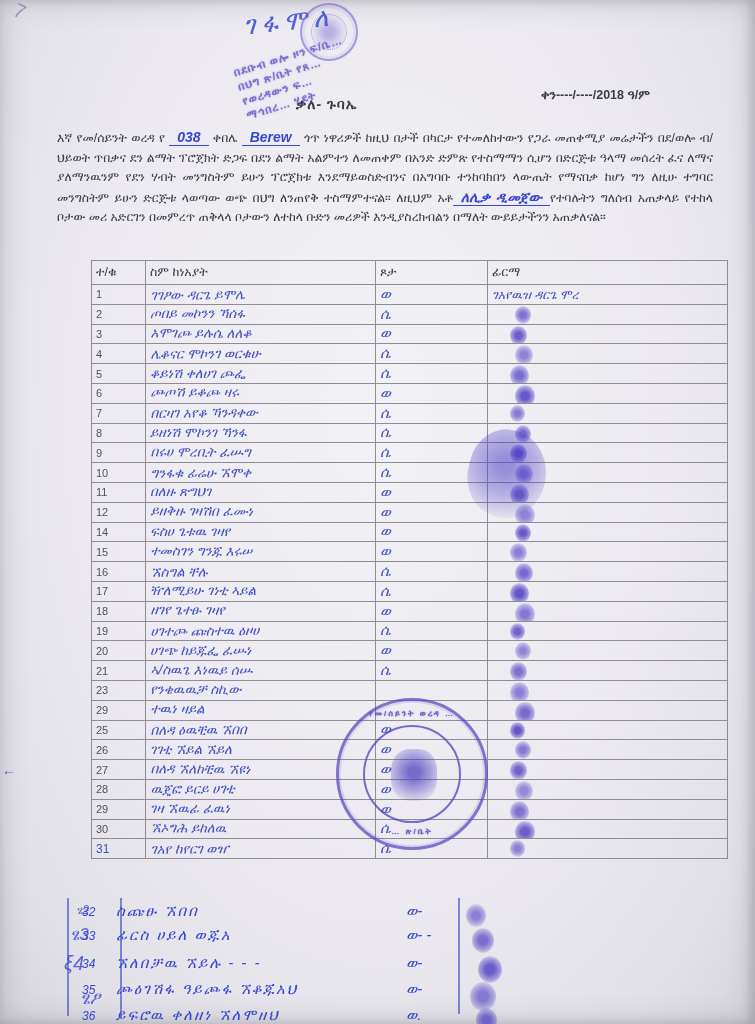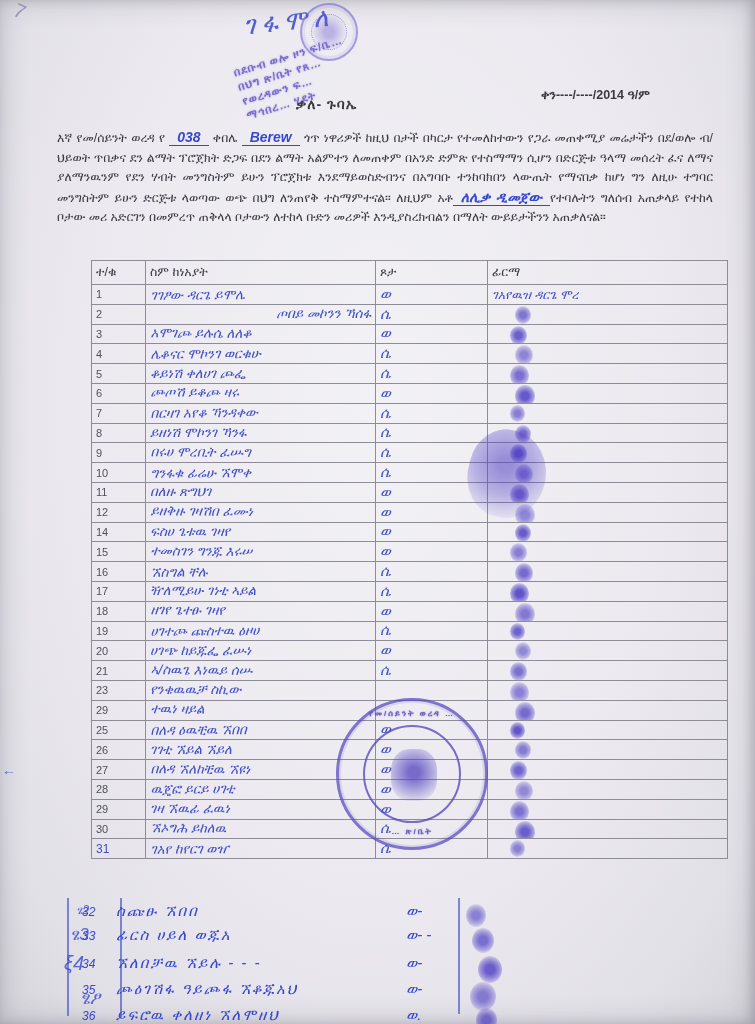--- a/index.html
+++ b/index.html
@@ -92,21 +92,21 @@
 
   <div class="abs diag-stamp" style="left:238px; top:48px;">
     <div>በደቡብ ወሎ ዞን ፍ/ቤ…</div>
     <div>በህግ ጽ/ቤት የጸ…</div>
     <div>የወረዳውን ፍ…</div>
     <div>ማኅበረ… ሂደት</div>
   </div>
 
   <div class="abs printed title" style="left:296px; top:96px;">ቃለ- ጉባኤ</div>
 
-  <div class="abs printed date-line" style="left:541px; top:88px;">ቀን----/----/2014 ዓ/ም</div>
+  <div class="abs printed date-line" style="left:541px; top:88px;">ቀን----/----/2018 ዓ/ም</div>
 
   <div id="body-par" class="abs" style="left:57px; top:128px;"><span class="printed">እኛ የመ/ሰይንት ወረዳ የ </span><span class="hand-insert">038</span><span class="printed"> ቀበሌ </span><span class="hand-insert">Berew</span><span class="printed"> ጎጥ ነዋሪዎች ከዚህ በታች በካርታ የተመለከተውን የጋራ መጠቀሚያ መሬታችን በደ/ወሎ ብ/ህይወት ጥበቃና ደን ልማት ፕሮጀክት ድጋፍ በደን ልማት አልምተን ለመጠቀም በአንድ ድምጽ የተስማማን ሲሆን በድርጅቱ ዓላማ መሰረት ፈና ለማና ያለማንዉንም የደን ሃብት መንግስትም ይሁን ፕሮጀክቱ እንደማይወስድብንና በአግባቡ ተንከባክበን ላውጤት የማናበቃ ከሆነ ግን ለዚሁ ተግባር መንግስትም ይሁን ድርጅቱ ላወጣው ወጭ በህግ ለንጠየቅ ተስማምተናል። ለዚህም አቶ</span><span class="hand-insert">ለሊቃ ዲመጀው</span><span class="printed">የተባሉትን ግለሰብ አጠቃላይ የተከላ ቦታው መሪ አድርገን በመምረጥ ጠቅላላ ቦታውን ለተከላ ቡድን መሪዎች እንዲያስረክብልን በማለት ውይይታችንን አጠቃለናል።</span></div>
 
   <table class="abs" style="left:66px; top:260px;margin-left:25px;">
     <thead>
       <tr>
         <th style="width:54px">ተ/ቁ</th>
         <th style="width:230px">ስም ከነአያት</th>
         <th style="width:112px">ጾታ</th>
         <th style="width:240px">ፊርማ</th>
@@ -114,21 +114,21 @@
     </thead>
     <tbody id="tbody">
         <tr>
           <td class="num">1</td>
           <td class="name" style="transform: rotate(-0.4deg);">ገገፆው ዳርጌ ይሞሌ</td>
           <td class="sex">ወ</td>
           <td class="sig"><span class="sig-text">ገአየዉዝ ዳርጌ ሞረ</span></td>
         </tr>
         <tr>
           <td class="num">2</td>
-          <td class="name" style="transform: rotate(0deg); text-align: right;">ጦበይ መኮንን ኻሰፋ</td>
+          <td class="name" style="transform: rotate(0deg);">ጦበይ መኮንን ኻሰፋ</td>
           <td class="sex">ሴ</td>
           <td class="sig">
             <div class="print-dot" style="width: 16px; height: 18px; left: 27px; top: 1px; opacity: 0.73;"></div>
           </td>
         </tr>
         <tr>
           <td class="num">3</td>
           <td class="name" style="transform: rotate(0.4deg);">አሞገጮ ይሉሴ ለለቆ</td>
           <td class="sex">ወ</td>
           <td class="sig">

